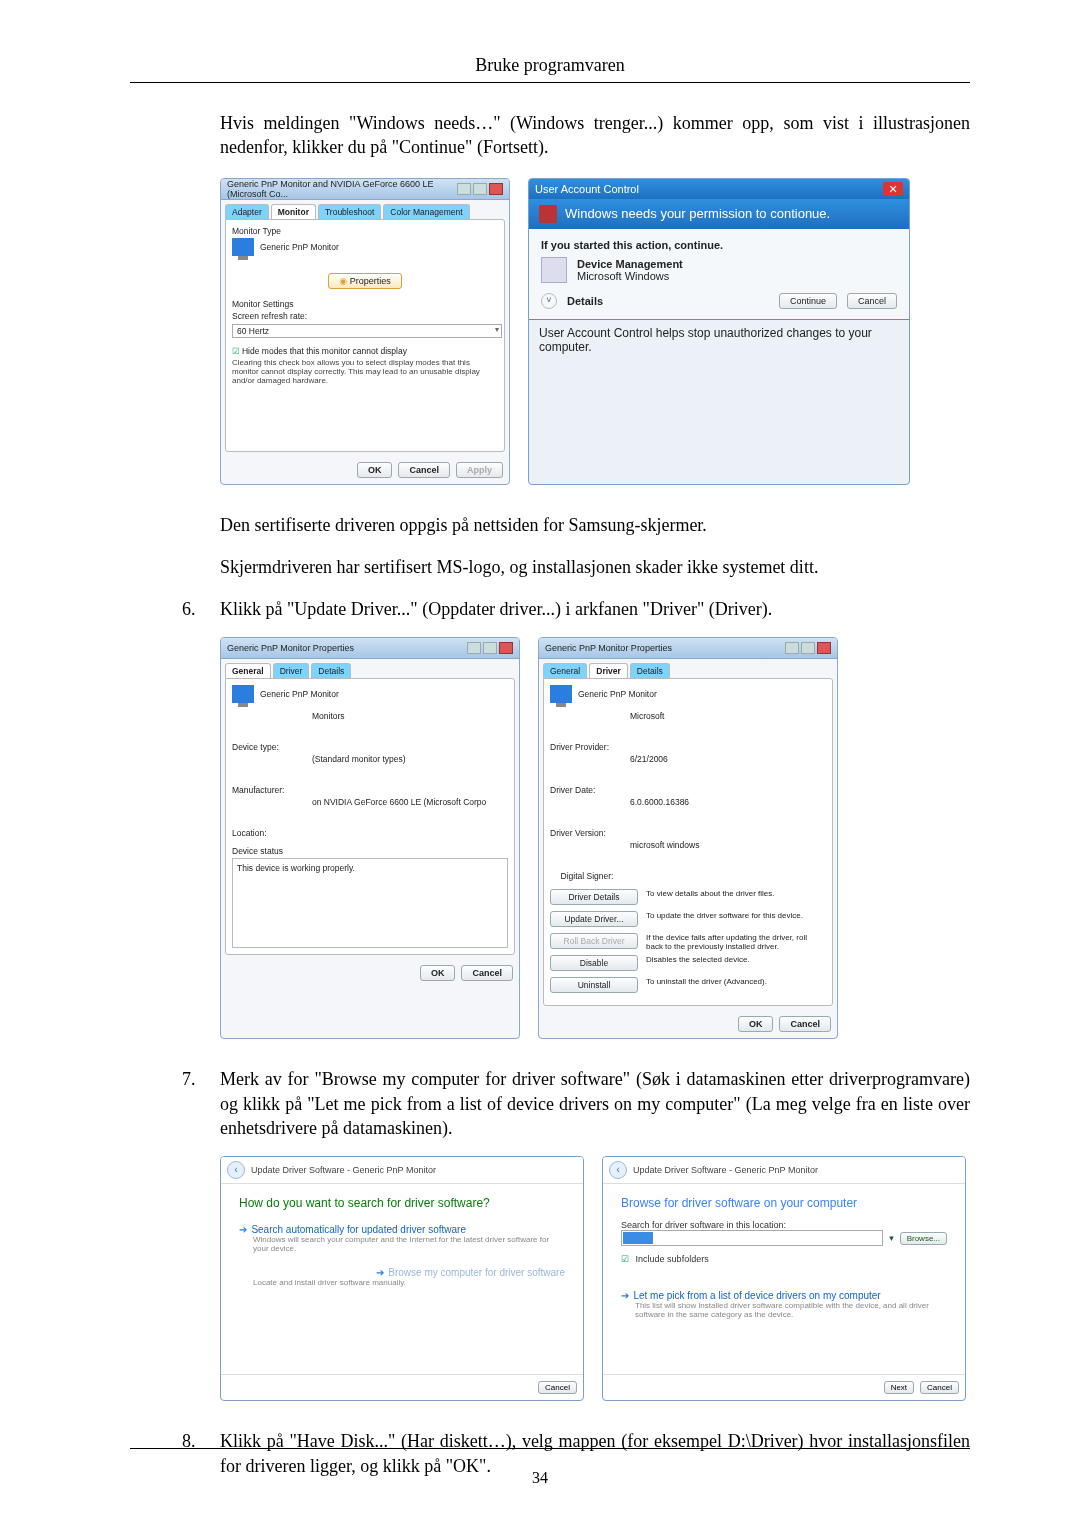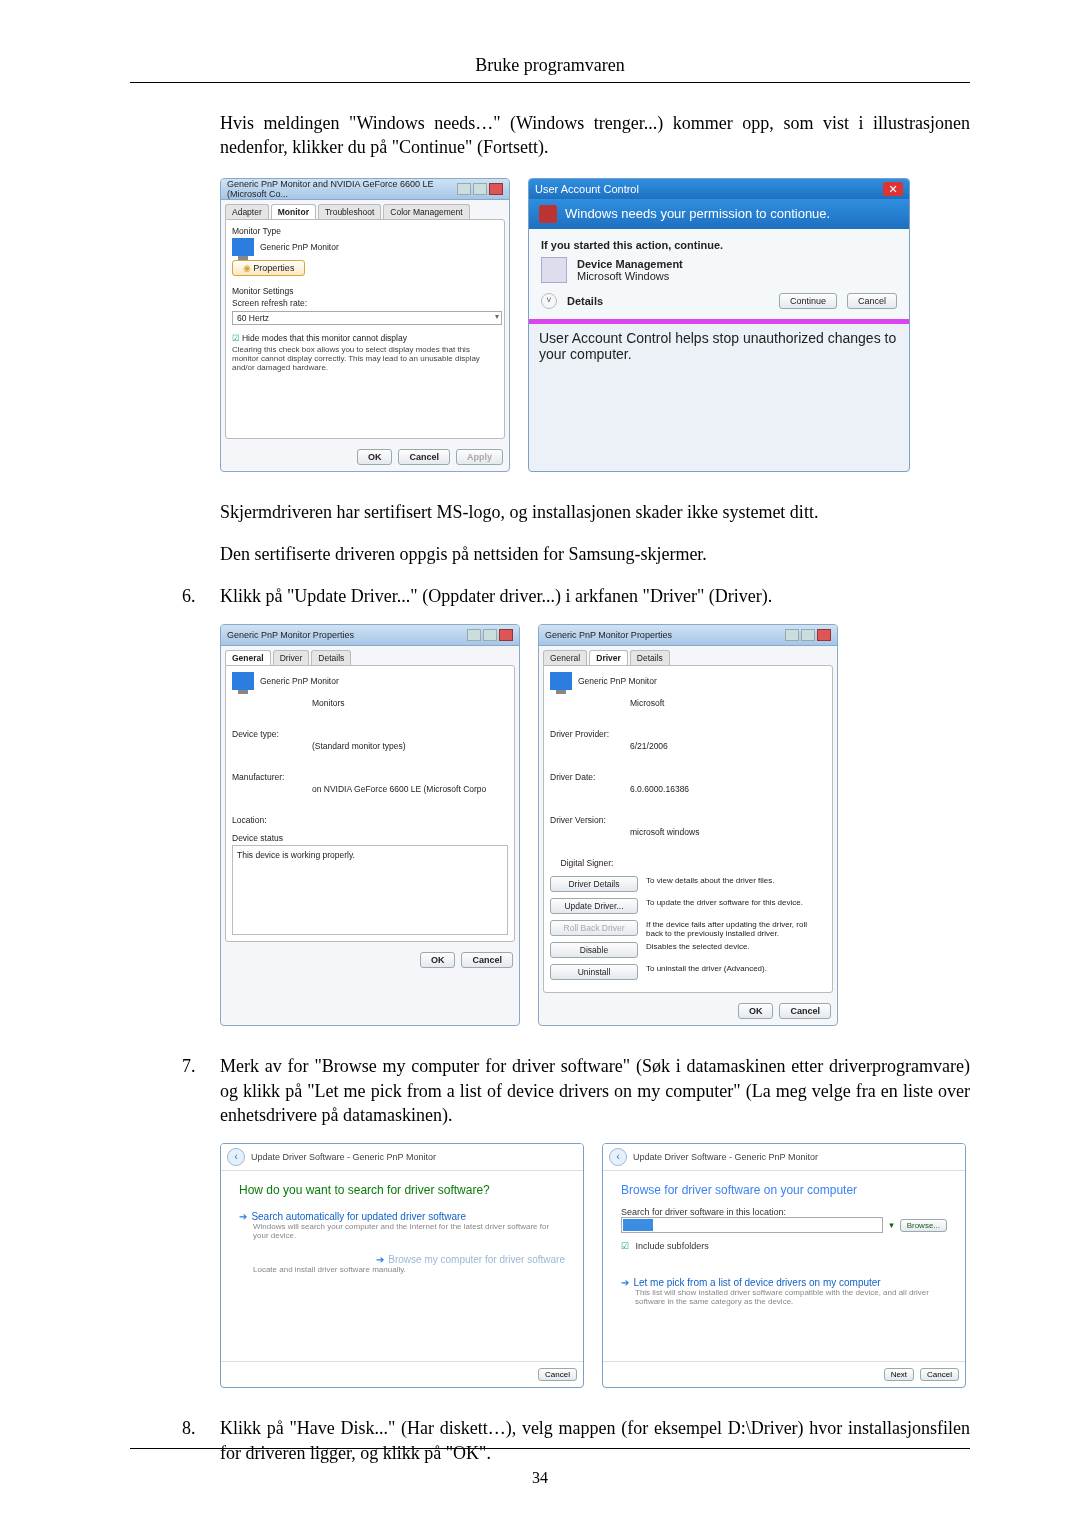--- a/index.html
+++ b/index.html
@@ -125,21 +125,21 @@
     display: flex;
     gap: 2px;
     padding: 4px 4px 0 4px;
     font-size: 8.5px;
   }
   .tab {
     border: 1px solid #bbb;
     border-bottom: none;
     border-radius: 3px 3px 0 0;
     padding: 2px 6px;
-    background: #e5e5e5;
+    background: #7dd3fc;
   }
   .tab.active {
     background: #fff;
     font-weight: 600;
   }
   .pane {
     background: #fff;
     border: 1px solid #bbb;
     border-radius: 0 3px 3px 3px;
     margin: 0 4px 4px 4px;
@@ -251,23 +251,23 @@
   .uac .details-row .chev {
     width: 14px; height: 14px;
     border: 1px solid #bbb;
     border-radius: 50%;
     text-align: center;
     line-height: 12px;
     font-size: 9px;
     color:#555;
   }
   .uac .footer {
-    border-top: 5px solid #d946ef;
+    border-top: 1px solid #d946ef;
     padding: 6px 10px;
-    font-size: 14px;
+    font-size: 12px;
   }
   
   .drv-btn {
     border: 1px solid #9aa;
     background: linear-gradient(#fdfdfd, #e4e9ef);
     border-radius: 3px;
     font-size: 8.5px;
     padding: 2px 4px;
     width: 78px;
     text-align: center;
@@ -432,21 +432,21 @@
         <div class="tab active">Monitor</div>
         <div class="tab">Troubleshoot</div>
         <div class="tab">Color Management</div>
       </div>
       <div class="pane">
         <div class="fieldset-title">Monitor Type</div>
         <div style="display:flex;align-items:center;">
           <div class="mon-icon"></div>
           <span>Generic PnP Monitor</span>
         </div>
-        <div style="text-align:left;margin:4px 0 10px 0;">
+        <div style="text-align:center;margin:17px 0 10px 0;">
           <span class="btn" style="border-color:#d9a23a;background:linear-gradient(#fff,#fce8bf);">
             <span style="color:#d9a23a;">◉ </span><span>Properties</span>
           </span>
         </div>
         <div class="fieldset-title">Monitor Settings</div>
         <div>Screen refresh rate:</div>
         <div class="select" style="width:250px;margin:3px 0 8px 0;">60 Hertz</div>
         <div>
           <span style="color:#2a6;">☑ </span><span>Hide modes that this monitor cannot display</span>
         </div>
@@ -482,22 +482,22 @@
           <span class="chev">˅</span>
           <span style="font-weight:600;flex:1;">Details</span>
           <span class="btn">Continue</span>
           <span class="btn">Cancel</span>
         </div>
       </div>
       <div class="footer">User Account Control helps stop unauthorized changes to your computer.</div>
     </div>
   </div>
 
+  <p class="body-text" style="margin-left:90px;">Den sertifiserte driveren oppgis på nettsiden for Samsung-skjermer.</p>
   <p class="body-text" style="margin-left:90px;">Skjermdriveren har sertifisert MS-logo, og installasjonen skader ikke systemet ditt.</p>
-  <p class="body-text" style="margin-left:90px;">Den sertifiserte driveren oppgis på nettsiden for Samsung-skjermer.</p>
 
   <ol class="steps" style="margin-left:52px;">
     <li>
       <span class="step-num">6.</span>
       <span class="step-content">Klikk på "Update Driver..." (Oppdater driver...) i arkfanen "Driver" (Driver).</span>
     </li>
   </ol>
 
   <div class="figure-pair" style="margin-left:90px;">
 

